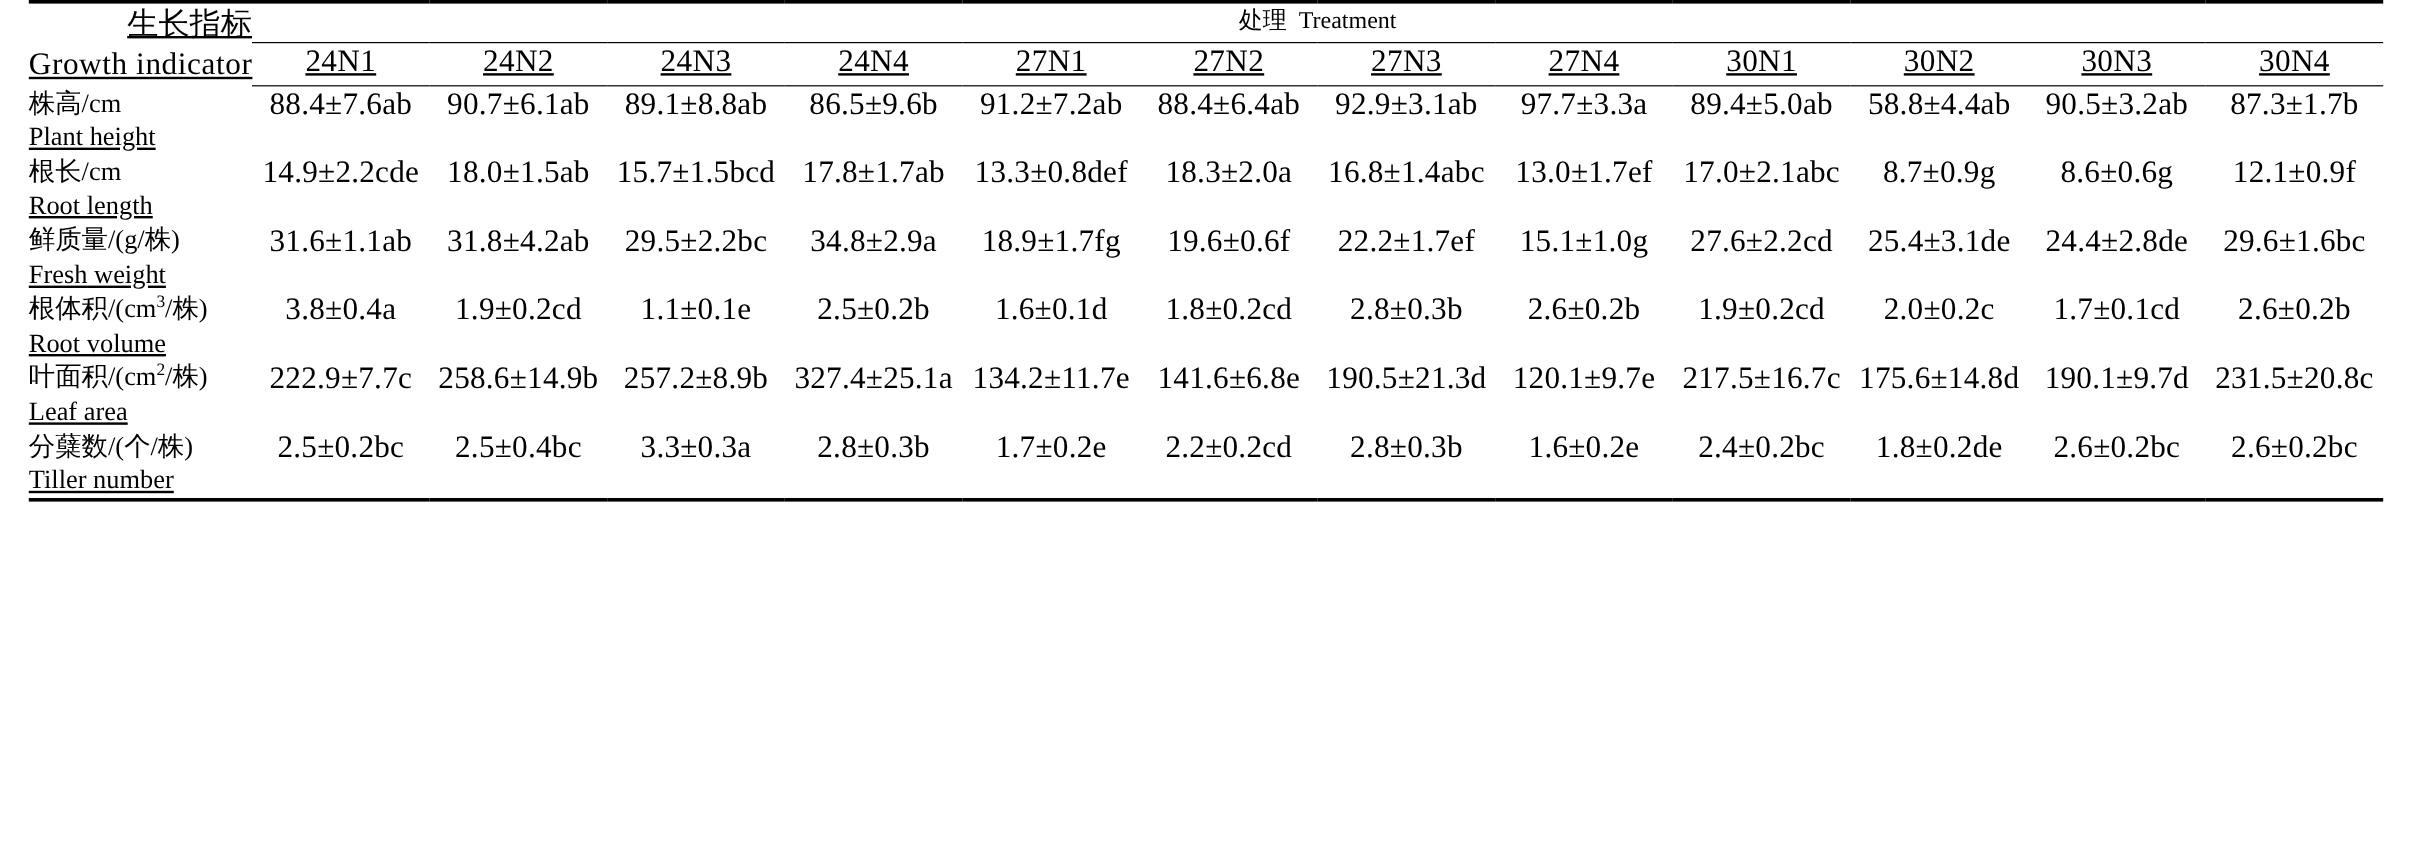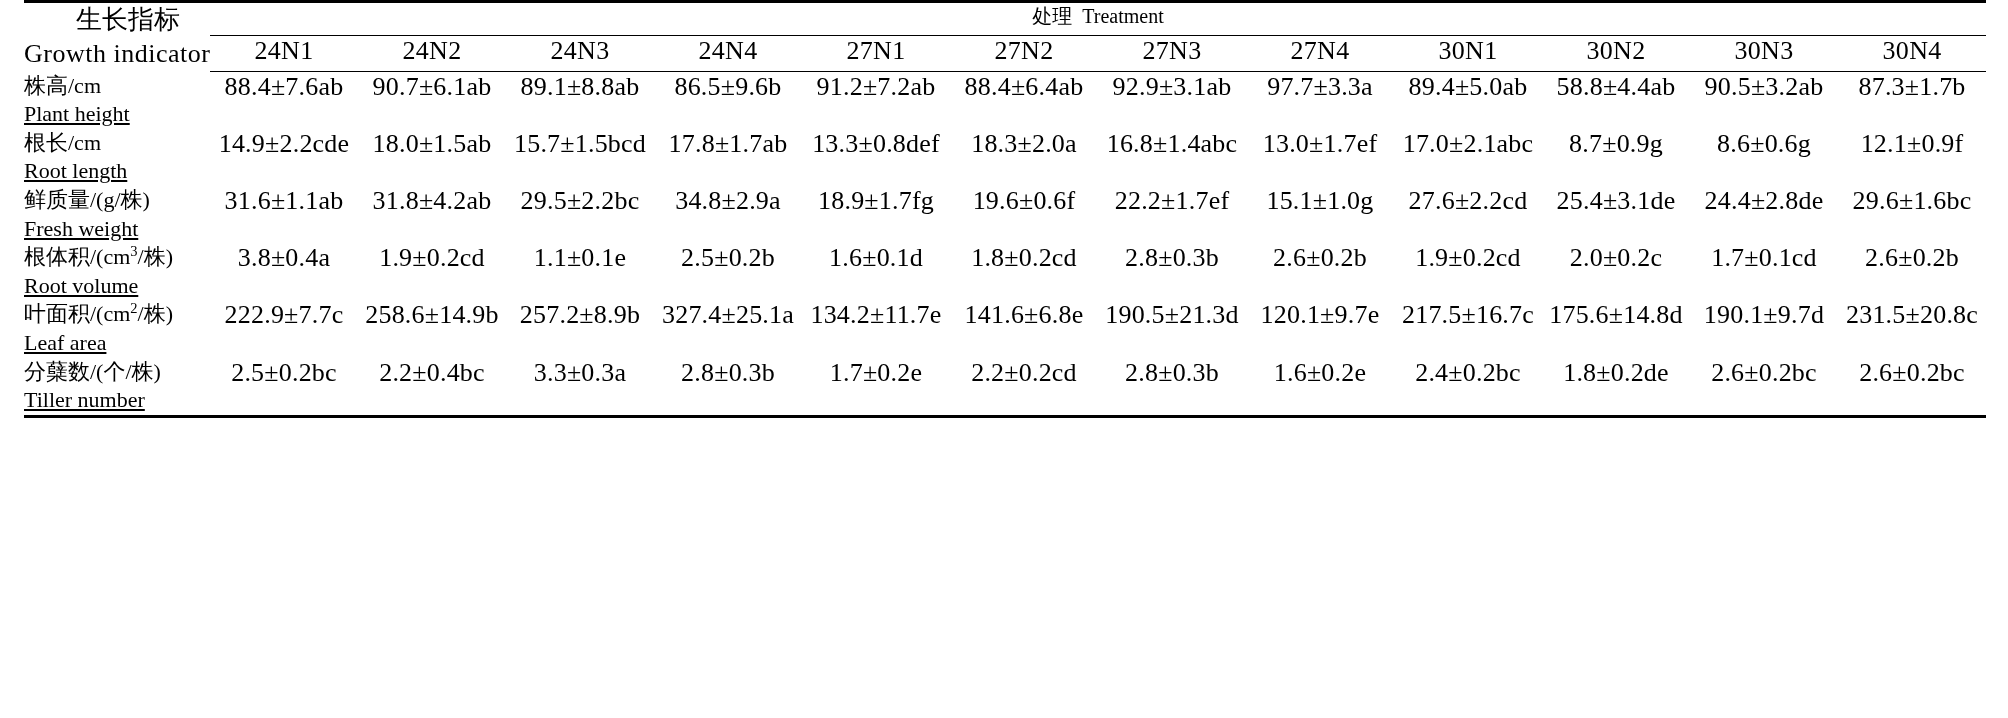--- a/index.html
+++ b/index.html
@@ -31,33 +31,35 @@
     padding: 0;
     vertical-align: top;
     font-weight: normal;
   }
   
   .rule-top {
     border-top: 3px solid #000;
   }
   .rule-mid {
     border-bottom: 1.6px solid #000;
+    text-decoration: underline;
   }
   .rule-bottom {
     border-bottom: 3px solid #000;
   }
 
   
   .hdr-indicator {
     width: 186px;
     font-size: 26px;
     line-height: 1.32;
-    text-align: center;
+    text-align: right;
     padding: 8px 4px 4px 2px;
     white-space: nowrap;
+    text-decoration: underline;
   }
   .hdr-indicator .cn {
     display: block;
     padding-left: 22px;
     font-size: 26px;
   }
   .hdr-indicator .en {
     display: block;
     font-size: 26px;
     letter-spacing: 0.5px;
@@ -245,21 +247,21 @@
         <td class="cell">175.6±14.8d</td>
         <td class="cell">190.1±9.7d</td>
         <td class="cell">231.5±20.8c</td>
       </tr>
       <tr>
         <td class="row-label">
           <span class="cn">分蘖数/(个/株)</span>
           <span class="en">Tiller number</span>
         </td>
         <td class="cell">2.5±0.2bc</td>
-        <td class="cell">2.2±0.4bc</td>
+        <td class="cell">2.5±0.4bc</td>
         <td class="cell">3.3±0.3a</td>
         <td class="cell">2.8±0.3b</td>
         <td class="cell">1.7±0.2e</td>
         <td class="cell">2.2±0.2cd</td>
         <td class="cell">2.8±0.3b</td>
         <td class="cell">1.6±0.2e</td>
         <td class="cell">2.4±0.2bc</td>
         <td class="cell">1.8±0.2de</td>
         <td class="cell">2.6±0.2bc</td>
         <td class="cell">2.6±0.2bc</td>

